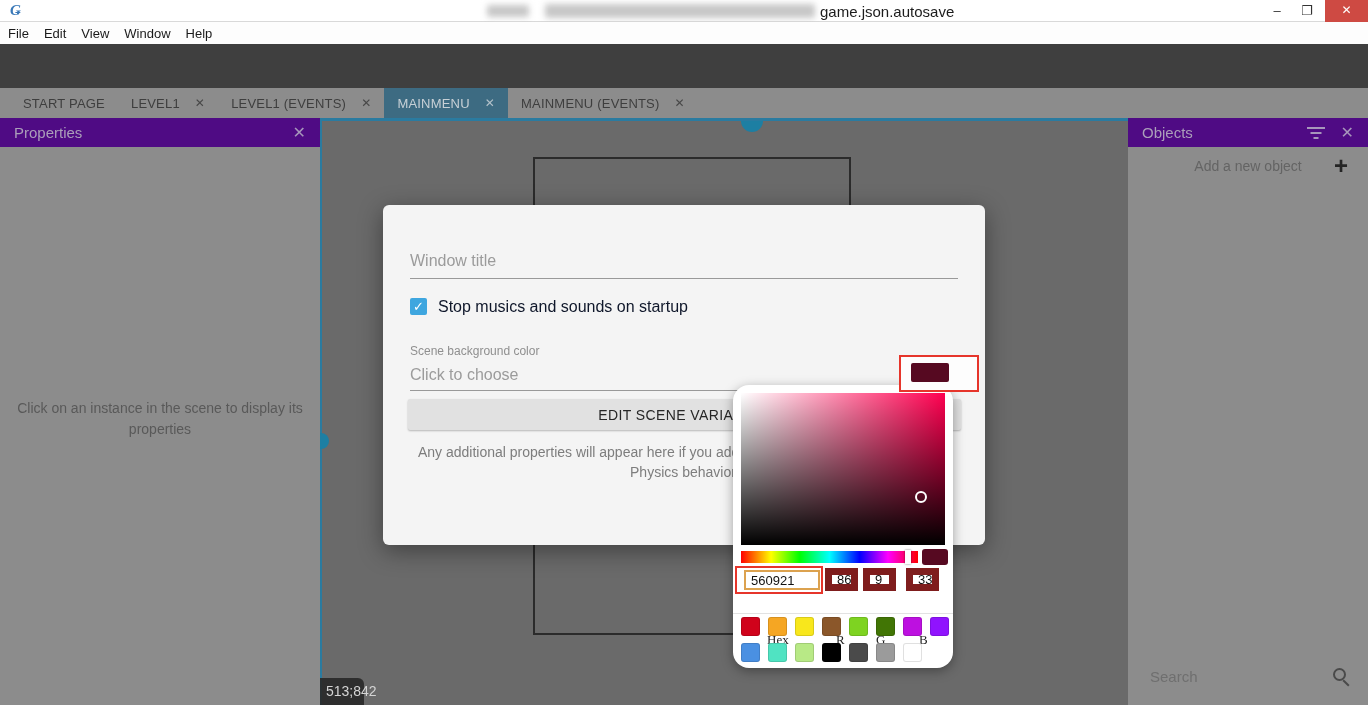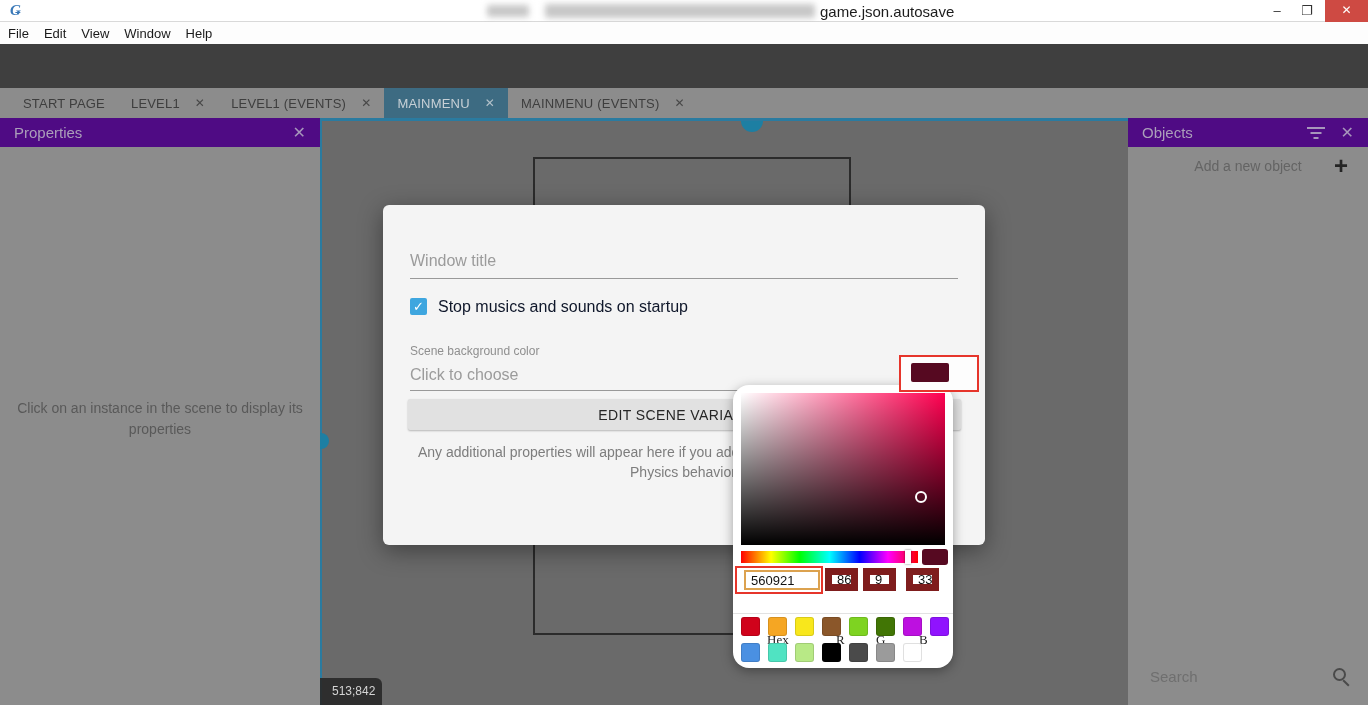--- a/index.html
+++ b/index.html
@@ -68,21 +68,21 @@
   .mag { position:absolute; right:22px; top:10px; width:13px; height:13px; border:2px solid #4a4a4a; border-radius:50%; }
   .mag:after { content:""; position:absolute; right:-6px; bottom:-5px; width:8px; height:2px; background:#4a4a4a; transform:rotate(45deg); }
 
   
   .scene { left:320px; top:118px; width:808px; height:587px; background:#6a6a6a; }
   .sel-top { position:absolute; left:0; top:0; width:808px; height:3px; background:#2a7ba0; }
   .sel-left { position:absolute; left:0; top:0; width:2px; height:587px; background:#2a7ba0; }
   .handle-semi { position:absolute; left:421px; top:3px; width:22px; height:11px; background:#1d7fa3; border-radius:0 0 11px 11px; }
   .handle-circ { position:absolute; left:-7px; top:315px; width:16px; height:16px; background:#1d7fa3; border-radius:50%; }
   .game-frame { position:absolute; left:213px; top:39px; width:318px; height:478px; border:2px solid #2b2b2b; z-index:1; }
-  .coords-tip { position:absolute; left:0px; top:560px; width:62px; height:27px; background:rgba(42,42,42,.93); color:#d4d4d4; font-size:12px; line-height:27px; padding-left:12px; border-radius:0 6px 0 0; z-index:3; }
+  .coords-tip { position:absolute; left:0px; top:560px; width:44px; height:27px; background:rgba(42,42,42,.93); color:#d4d4d4; font-size:14px; line-height:27px; padding-left:6px; border-radius:0 6px 0 0; z-index:3; }
 
   
   .dialog { left:383px; top:205px; width:602px; height:340px; background:#f4f4f4; border-radius:6px; box-shadow:0 6px 24px rgba(0,0,0,.4); z-index:5; }
   .fld-value { position:absolute; left:27px; font-size:16px; color:#9b9b9b; }
   .fld-line { position:absolute; left:27px; width:548px; height:1px; background:#999; }
   .cbx { position:absolute; left:27px; top:93px; width:17px; height:17px; background:#3ea6df; border-radius:2px; color:#fff; font-size:13px; line-height:17px; text-align:center; }
   .cbx-label { position:absolute; left:55px; top:93px; font-size:16px; color:#0f172a; }
   .small-label { position:absolute; left:27px; top:139px; font-size:12px; color:#8f8f8f; }
   .edit-btn { position:absolute; left:25px; top:194px; width:553px; height:31px; background:#e1e1e1; border:none; border-radius:2px; box-shadow:0 1px 2px rgba(0,0,0,.25); font-family:"Liberation Sans",sans-serif; font-size:14px; color:#262626; letter-spacing:.4px; }
   .helper { position:absolute; left:25px; top:237px; width:553px; text-align:center; font-size:14px; color:#7d7d7d; line-height:20px; }

